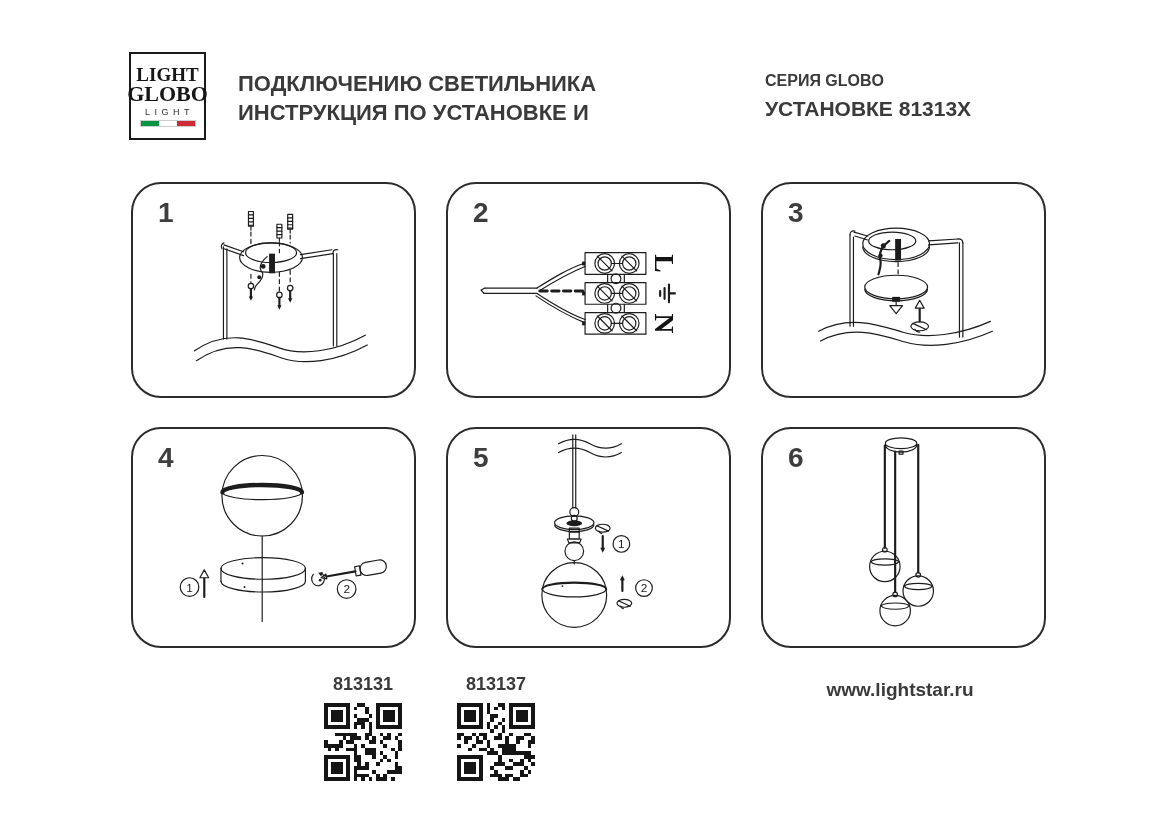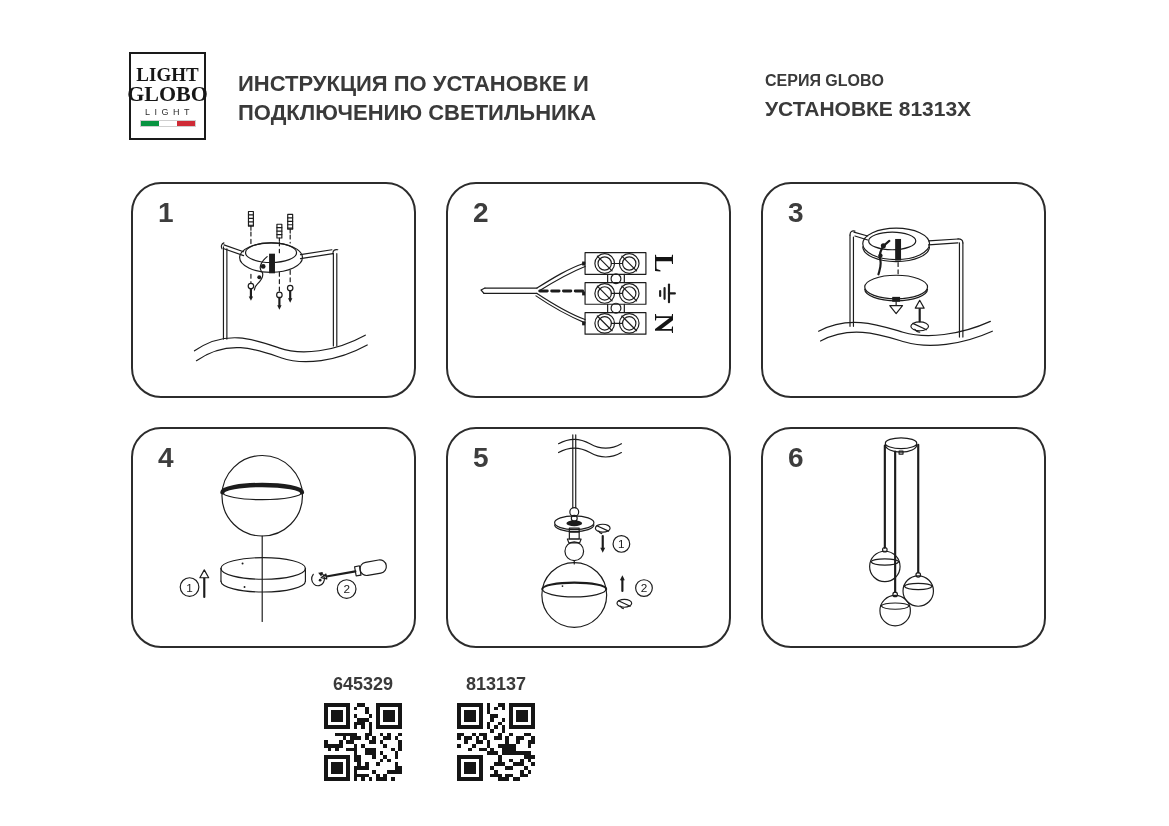--- a/index.html
+++ b/index.html
@@ -59,22 +59,22 @@
     <div class="l2">GLOBO</div>
     <div class="l3">LIGHT</div>
     <div class="flag">
       <i style="background:#089441"></i>
       <i style="background:#ffffff"></i>
       <i style="background:#cf2b36"></i>
     </div>
   </div>
 
   <div class="title">
+    <div>ПОДКЛЮЧЕНИЮ СВЕТИЛЬНИКА</div>
     <div>ИНСТРУКЦИЯ ПО УСТАНОВКЕ И</div>
-    <div>ПОДКЛЮЧЕНИЮ СВЕТИЛЬНИКА</div>
   </div>
 
   <div class="rhead">
     <div class="series">СЕРИЯ GLOBO</div>
     <div class="articles">УСТАНОВКЕ 81313X</div>
   </div>
 
   <div class="panel r1 c1">
     <svg class="d" viewBox="0 0 285 216">
       <path d="M62,170 C95,147 125,159 148,167 S205,171 236,154"></path>
@@ -330,21 +330,21 @@
       <path d="M119.7,180 A14.6,3.5 0 0 1 148.3,180"></path>
       <path d="M119.7,180 A14.6,4.5 0 0 0 148.3,180"></path>
       <circle cx="157.5" cy="165" r="15.5"></circle>
       <path d="M143.2,160 A14.6,3.5 0 0 1 171.8,160"></path>
       <path d="M143.2,160 A14.6,4.5 0 0 0 171.8,160"></path>
     </svg>
     <div class="pnum">6</div>
   </div>
 
   <div class="fitem fa">
-    <div class="fart">645329</div>
+    <div class="fart">813131</div>
     <svg class="qr" viewBox="0 0 21 21" shape-rendering="crispEdges">
         <rect x="0" y="0" width="1" height="1"></rect>
         <rect x="1" y="0" width="1" height="1"></rect>
         <rect x="2" y="0" width="1" height="1"></rect>
         <rect x="3" y="0" width="1" height="1"></rect>
         <rect x="4" y="0" width="1" height="1"></rect>
         <rect x="5" y="0" width="1" height="1"></rect>
         <rect x="6" y="0" width="1" height="1"></rect>
         <rect x="9" y="0" width="1" height="1"></rect>
         <rect x="10" y="0" width="1" height="1"></rect>
@@ -754,14 +754,15 @@
         <rect x="4" y="20" width="1" height="1"></rect>
         <rect x="5" y="20" width="1" height="1"></rect>
         <rect x="6" y="20" width="1" height="1"></rect>
         <rect x="11" y="20" width="1" height="1"></rect>
         <rect x="12" y="20" width="1" height="1"></rect>
         <rect x="13" y="20" width="1" height="1"></rect>
         <rect x="15" y="20" width="1" height="1"></rect>
         <rect x="16" y="20" width="1" height="1"></rect>
       </svg>
   </div>
+  <div class="website">www.lightstar.ru</div>
 
 </div>
 
 </body></html>

